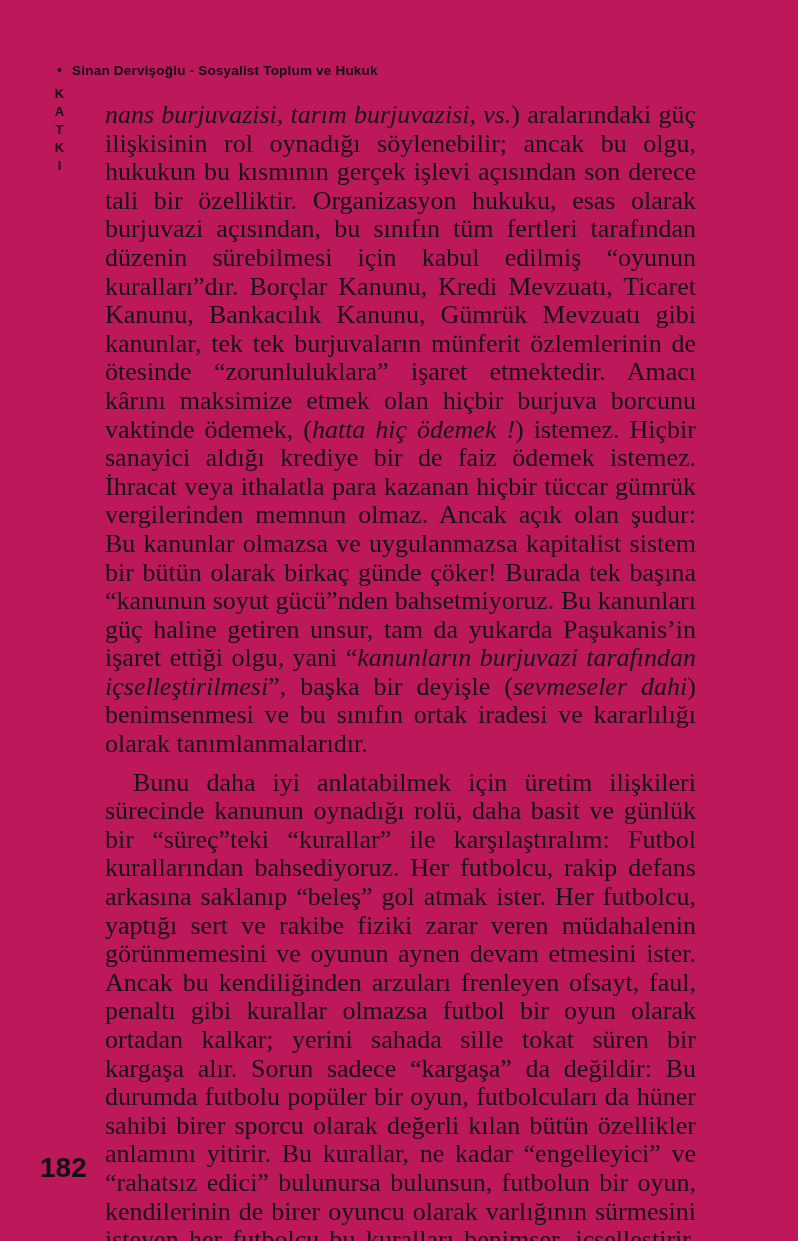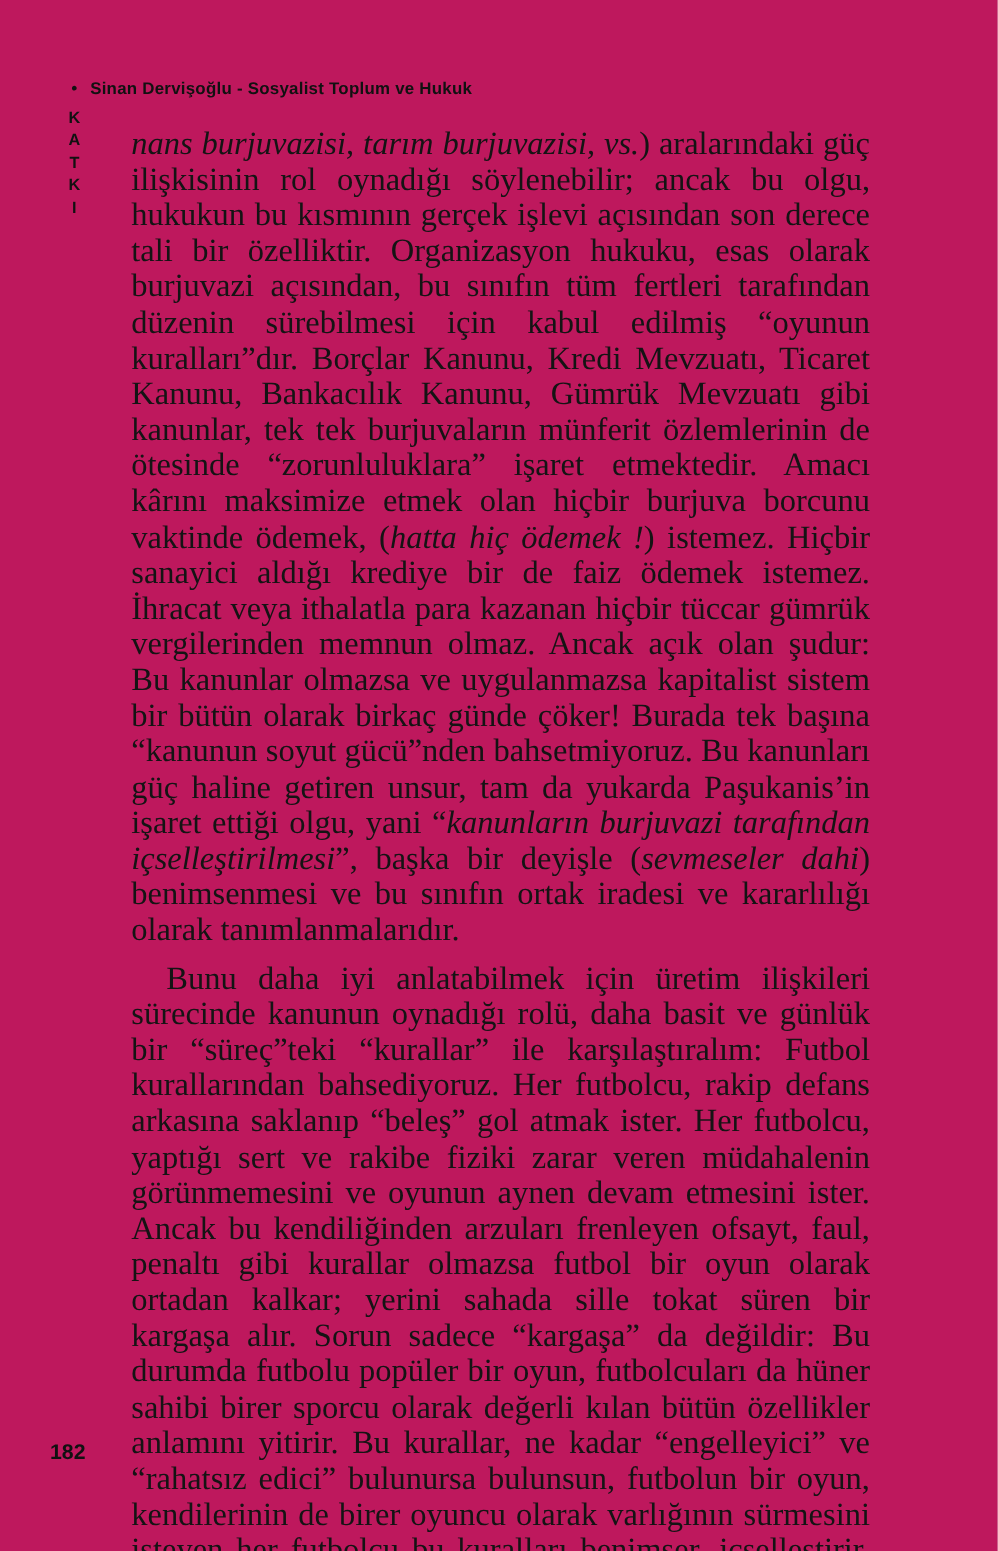--- a/index.html
+++ b/index.html
@@ -71,21 +71,21 @@
   }
   .body-text em {
     font-style: italic;
   }
   .page-number {
     position: absolute;
     left: 40px;
     top: 1152px;
     font-family: "Liberation Sans", sans-serif;
     font-weight: 800;
-    font-size: 17px;
+    font-size: 28px;
     color: #111111;
   }
 </style>
 </head>
 <body>
 
 <div class="page">
 
   <div class="header">
     <span class="bullet">•</span><span class="author">Sinan Dervişoğlu - </span><span class="booktitle">Sosyalist Toplum ve Hukuk</span>

